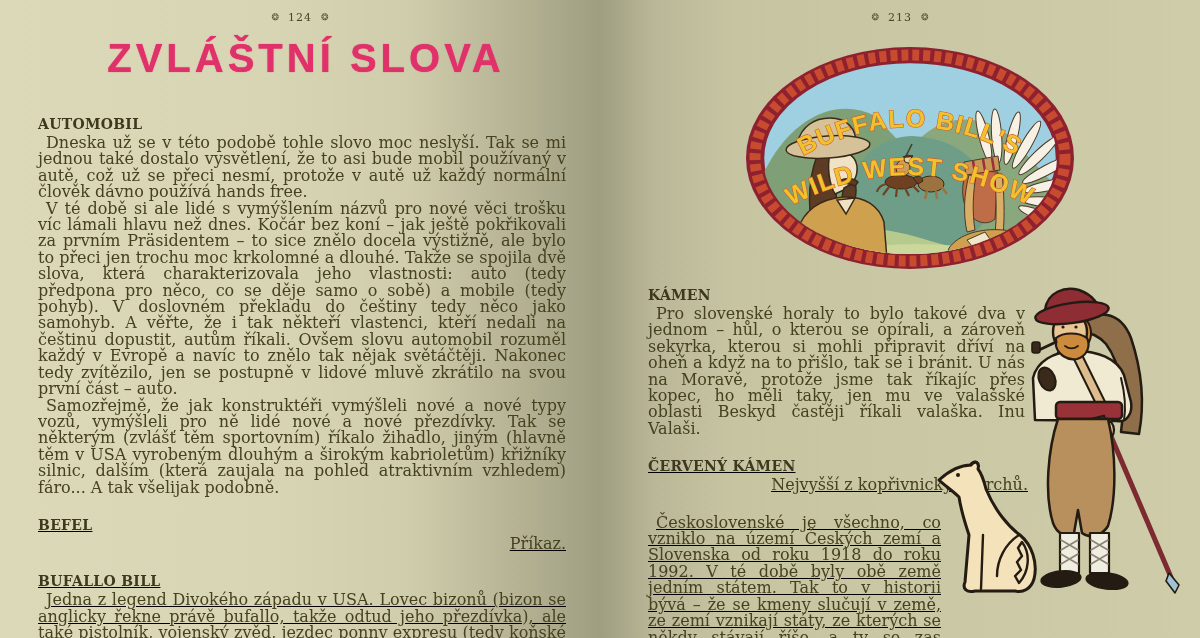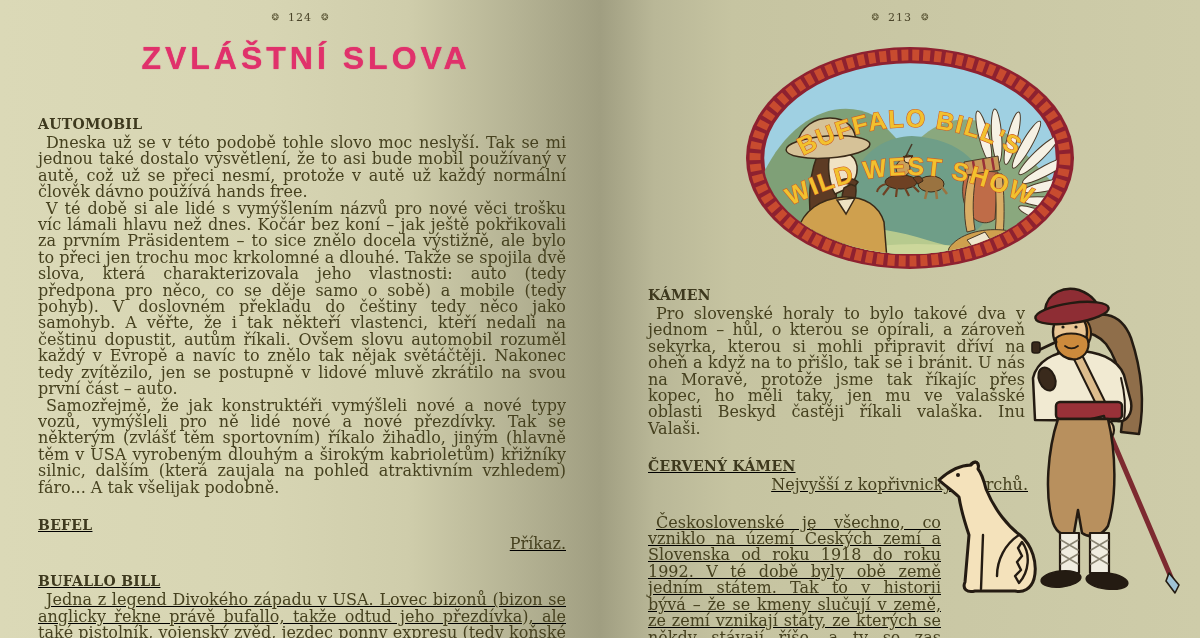--- a/index.html
+++ b/index.html
@@ -5,21 +5,21 @@
   html,body{margin:0;padding:0;}
   body{width:1200px;height:638px;overflow:hidden;font-family:"DejaVu Serif",serif;}
   .spread{position:relative;width:1200px;height:638px;display:flex;}
   .page{position:relative;width:600px;height:638px;}
   .page-left{background:linear-gradient(90deg,#dbd9b7 0%,#d7d5b3 45%,#cfcdab 68%,#b5b394 86%,#a09e81 100%);}
   .page-right{background:linear-gradient(90deg,#a09e81 0%,#b9b797 9%,#c6c4a1 22%,#cac8a5 60%,#cecca9 100%);}
   .page-head{display:flex;justify-content:center;align-items:center;gap:9px;padding-top:11px;color:#4a4429;}
   .pagenum{font-size:11px;letter-spacing:1px;}
   .orn{font-size:9px;line-height:9px;color:#55502f;}
   .title{margin:13px 0 0 0;text-align:center;font-family:"Liberation Sans",sans-serif;
-         font-weight:700;font-size:32px;line-height:42px;letter-spacing:4px;color:#e0316b;
+         font-weight:700;font-size:40px;line-height:42px;letter-spacing:4px;color:#e0316b;
          text-shadow:0 0 1px #e0316b;padding-left:12px;}
   .entries{position:absolute;left:38px;right:34px;top:116px;}
   .entry h2{margin:0 0 2px 0;font-size:14px;line-height:17px;letter-spacing:.3px;color:#3e391e;font-weight:700;}
   .entry p{margin:0;font-size:16px;line-height:16.4px;color:#46411f;text-align:justify;text-indent:8px;}
   .entry + .entry{margin-top:21px;text-decoration:underline;}
   .entries-right{position:absolute;left:48px;top:287px;width:380px;}
   .entry p.w-cagan{width:377px;}
   .entry p.w-cs{width:293px;}
   .entry p.nojust{text-align:right;}
   .badge-svg{position:absolute;left:145px;top:44px;width:330px;height:228px;}

